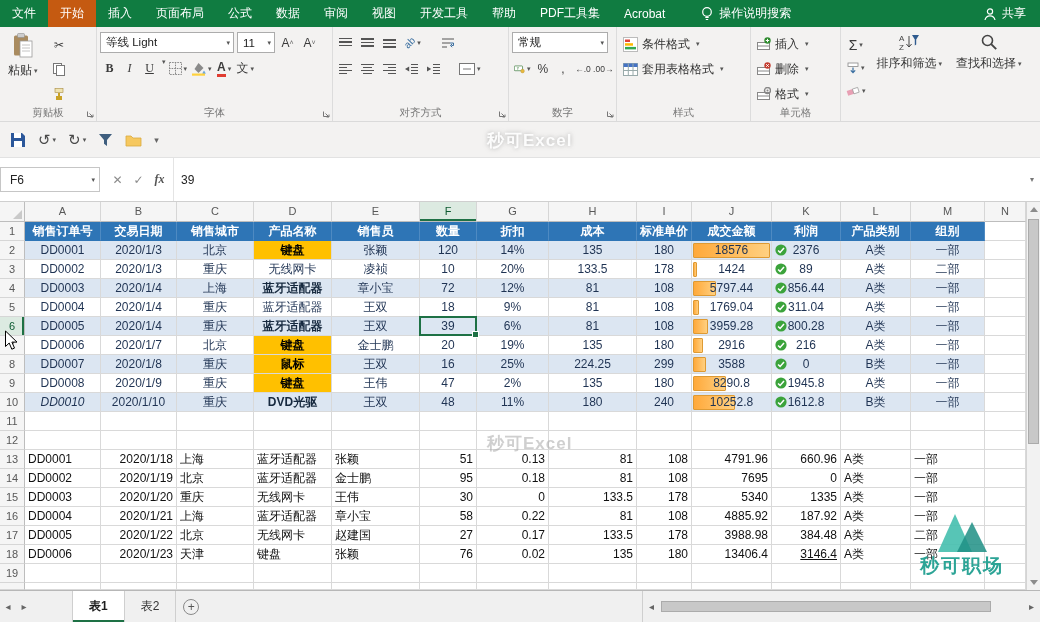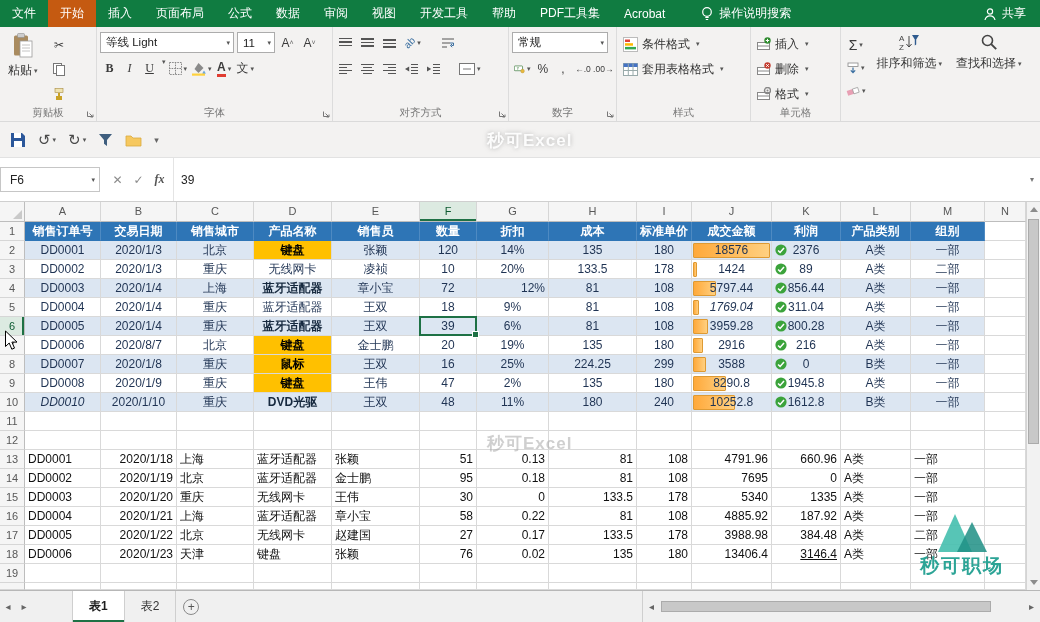--- a/index.html
+++ b/index.html
@@ -604,21 +604,21 @@
           <div class="cell" style="width: 41px;"></div>
         </div>
         <div class="grow">
           <div class="gutter">4</div>
           <div class="cell c t1 band" style="width: 76px;">DD0003</div>
           <div class="cell c t1 band" style="width: 76px;">2020/1/4</div>
           <div class="cell c t1 band" style="width: 77px;">上海</div>
           <div class="cell c t1 band pbold" style="width: 78px;">蓝牙适配器</div>
           <div class="cell c t1 band" style="width: 88px;">章小宝</div>
           <div class="cell c t1 band" style="width: 57px;">72</div>
-          <div class="cell c t1 band" style="width: 72px; text-align: right;">12%</div>
+          <div class="cell c t1 band" style="width: 72px;">12%</div>
           <div class="cell c t1 band" style="width: 88px;">81</div>
           <div class="cell c t1 band" style="width: 55px;">108</div>
           <div class="cell c t1 band" style="width: 80px;">
             <div class="databar" style="width: calc(31.2% - 2px);"></div>
             <div class="cellval">5797.44</div>
           </div>
           <div class="cell c t1 band profit" style="width: 69px;">
             <svg width="12" height="12" viewBox="0 0 12 12">
               <circle cx="6" cy="6" r="5.6" fill="#3BA33B"></circle>
               <path d="M3.1 6.4l2 2.1 3.9-4.6" stroke="#fff" stroke-width="1.5" fill="none"></path>
@@ -633,21 +633,21 @@
           <div class="gutter">5</div>
           <div class="cell c t1" style="width: 76px;">DD0004</div>
           <div class="cell c t1" style="width: 76px;">2020/1/4</div>
           <div class="cell c t1" style="width: 77px;">重庆</div>
           <div class="cell c t1" style="width: 78px;">蓝牙适配器</div>
           <div class="cell c t1" style="width: 88px;">王双</div>
           <div class="cell c t1" style="width: 57px;">18</div>
           <div class="cell c t1" style="width: 72px;">9%</div>
           <div class="cell c t1" style="width: 88px;">81</div>
           <div class="cell c t1" style="width: 55px;">108</div>
-          <div class="cell c t1" style="width: 80px; font-style: italic;">
+          <div class="cell c t1" style="width: 80px;">
             <div class="databar" style="width: calc(9.5% - 2px);"></div>
             <div class="cellval">1769.04</div>
           </div>
           <div class="cell c t1 profit" style="width: 69px;">
             <svg width="12" height="12" viewBox="0 0 12 12">
               <circle cx="6" cy="6" r="5.6" fill="#3BA33B"></circle>
               <path d="M3.1 6.4l2 2.1 3.9-4.6" stroke="#fff" stroke-width="1.5" fill="none"></path>
             </svg>
             <div class="cellval">311.04</div>
           </div>
@@ -677,21 +677,21 @@
             </svg>
             <div class="cellval">800.28</div>
           </div>
           <div class="cell c t1 band" style="width: 70px;">A类</div>
           <div class="cell c t1 band" style="width: 74px;">一部</div>
           <div class="cell" style="width: 41px;"></div>
         </div>
         <div class="grow">
           <div class="gutter">7</div>
           <div class="cell c t1" style="width: 76px;">DD0006</div>
-          <div class="cell c t1" style="width: 76px;">2020/8/7</div>
+          <div class="cell c t1" style="width: 76px;">2020/1/7</div>
           <div class="cell c t1" style="width: 77px;">北京</div>
           <div class="cell c t1 pbold pfill" style="width: 78px;">键盘</div>
           <div class="cell c t1" style="width: 88px;">金士鹏</div>
           <div class="cell c t1" style="width: 57px;">20</div>
           <div class="cell c t1" style="width: 72px;">19%</div>
           <div class="cell c t1" style="width: 88px;">135</div>
           <div class="cell c t1" style="width: 55px;">180</div>
           <div class="cell c t1" style="width: 80px;">
             <div class="databar" style="width: calc(15.7% - 2px);"></div>
             <div class="cellval">2916</div>

